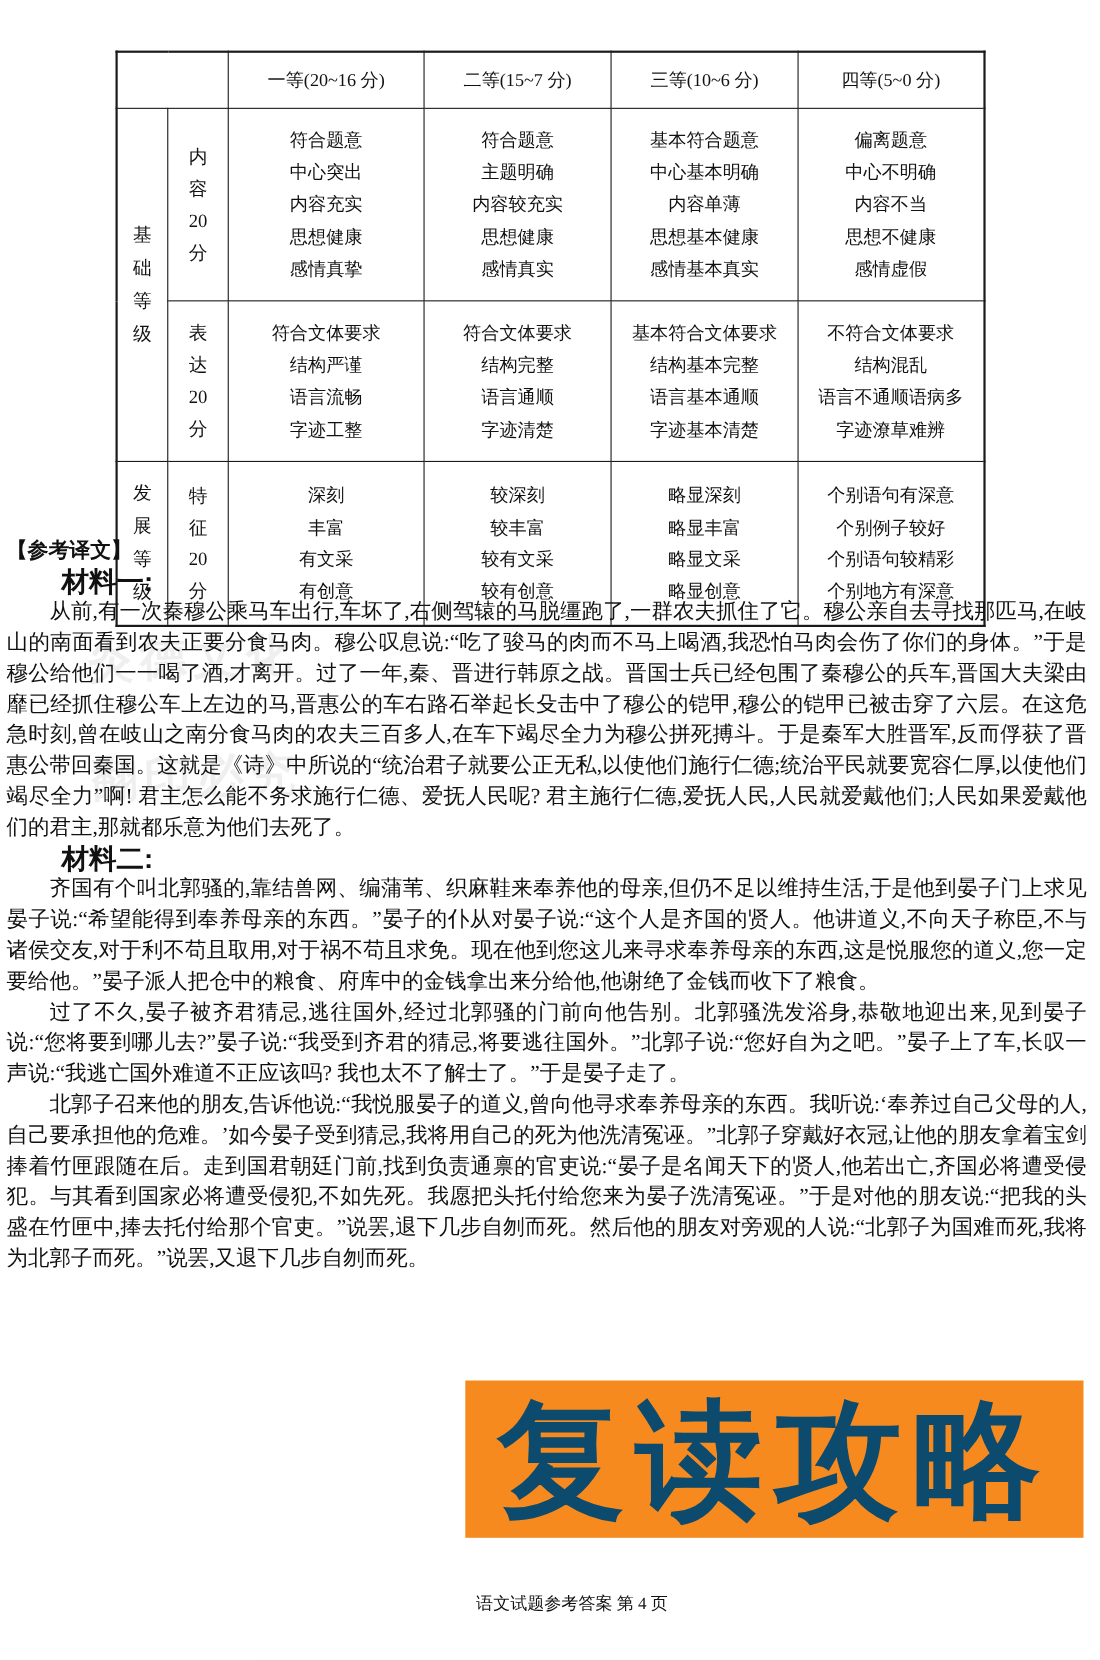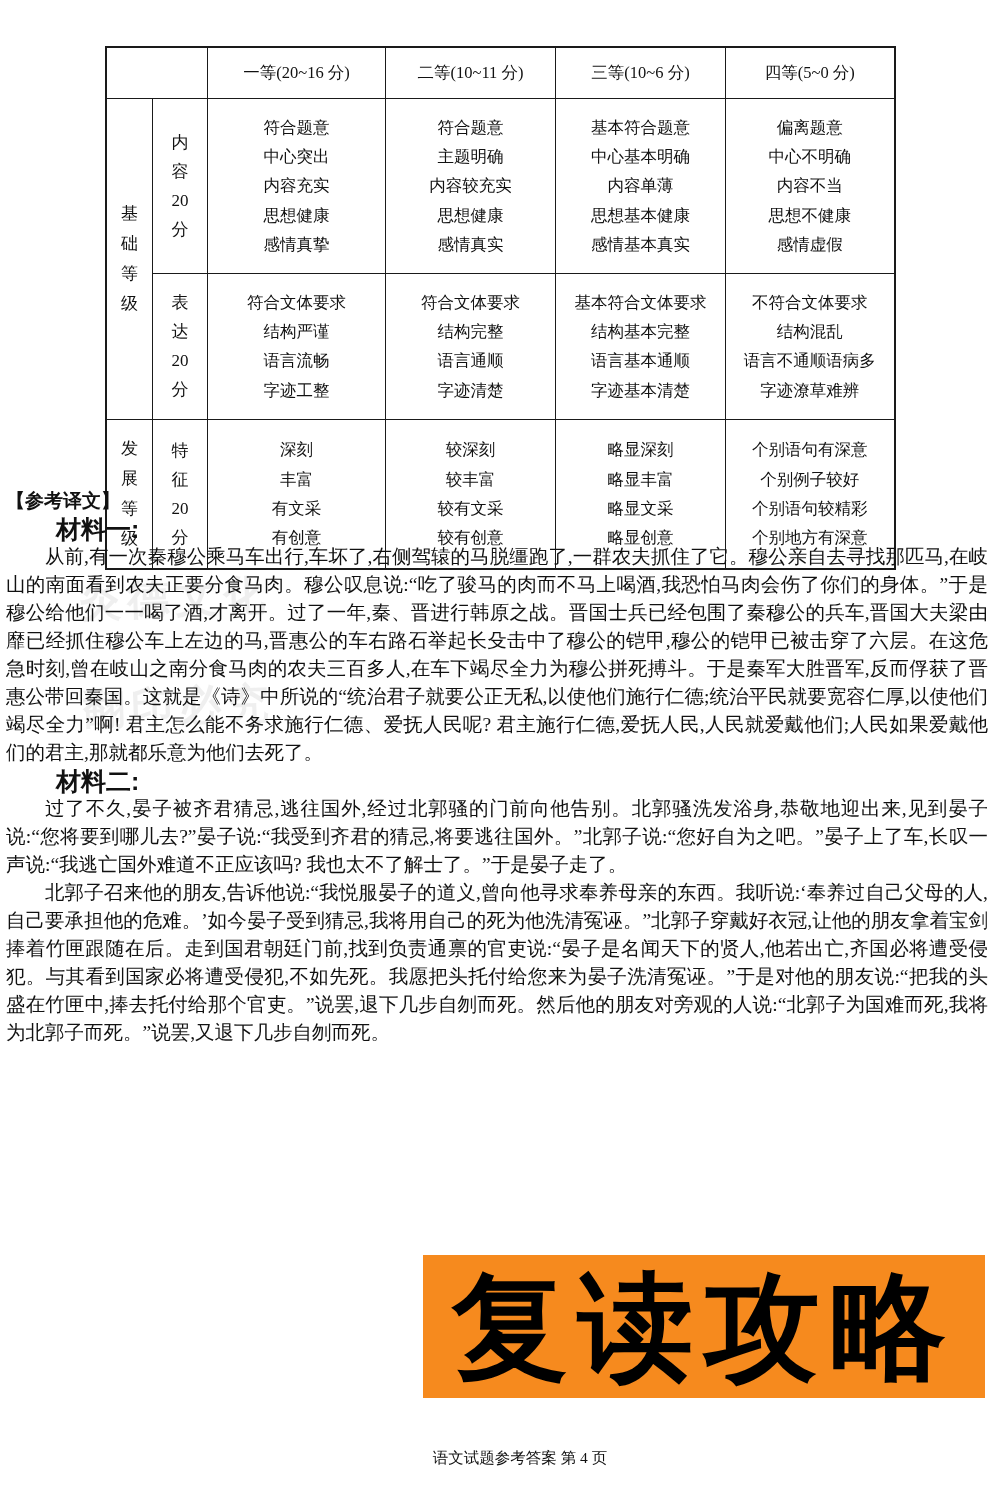--- a/index.html
+++ b/index.html
@@ -65,21 +65,21 @@
   }
   .body-text .mat-label {
     font-weight:bold; text-indent:2em;
     font-family:"Liberation Sans", sans-serif; font-size:25px;
   }
   .body-text p { margin:0; text-indent:2em; }
 
   
   .banner {
     position:absolute; left:423px; top:1255px; width:562px; height:143px;
-    background:#F68A1E; color:#000000;
+    background:#F68A1E; color:#0c4a6e;
     display:flex; align-items:center; justify-content:center;
     font-family:"Liberation Sans", sans-serif; font-weight:bold;
     font-size:116px; letter-spacing:10px; line-height:1;
   }
 
   
   .footer {
     position:absolute; left:0; top:1448px; width:1000px;
     text-align:center; font-size:15.5px;
     transform:translateX(20px);
@@ -97,21 +97,21 @@
         <col class="col-sub">
       <col class="col-d1">
         <col class="col-d2">
         <col class="col-d3">
         <col class="col-d4">
     </colgroup>
     <tbody>
       <tr class="h-row">
         <td colspan="2" class="head-cell"></td>
         <td class="head-cell">一等(20~16 分)</td>
-        <td class="head-cell">二等(10~11 分)</td>
+        <td class="head-cell">二等(15~7 分)</td>
         <td class="head-cell">三等(10~6 分)</td>
         <td class="head-cell">四等(5~0 分)</td>
       </tr>
       <tr class="r-content">
         <td rowspan="2" class="group-label">基
 础
 等
 级</td>
         <td class="sub-label">内容
 20 分</td>
@@ -186,20 +186,21 @@
   <div class="watermark">
     <span class="wm-line">炎德文化</span>
     <span class="wm-line">翻印必究</span>
   </div>
 
   <div class="body-text">
     <div class="sec-title">【参考译文】</div>
     <div class="mat-label">材料一:</div>
     <p>从前,有一次秦穆公乘马车出行,车坏了,右侧驾辕的马脱缰跑了,一群农夫抓住了它。穆公亲自去寻找那匹马,在岐山的南面看到农夫正要分食马肉。穆公叹息说:“吃了骏马的肉而不马上喝酒,我恐怕马肉会伤了你们的身体。”于是穆公给他们一一喝了酒,才离开。过了一年,秦、晋进行韩原之战。晋国士兵已经包围了秦穆公的兵车,晋国大夫梁由靡已经抓住穆公车上左边的马,晋惠公的车右路石举起长殳击中了穆公的铠甲,穆公的铠甲已被击穿了六层。在这危急时刻,曾在岐山之南分食马肉的农夫三百多人,在车下竭尽全力为穆公拼死搏斗。于是秦军大胜晋军,反而俘获了晋惠公带回秦国。这就是《诗》中所说的“统治君子就要公正无私,以使他们施行仁德;统治平民就要宽容仁厚,以使他们竭尽全力”啊! 君主怎么能不务求施行仁德、爱抚人民呢? 君主施行仁德,爱抚人民,人民就爱戴他们;人民如果爱戴他们的君主,那就都乐意为他们去死了。</p>
     <div class="mat-label">材料二:</div>
+    <p>齐国有个叫北郭骚的,靠结兽网、编蒲苇、织麻鞋来奉养他的母亲,但仍不足以维持生活,于是他到晏子门上求见晏子说:“希望能得到奉养母亲的东西。”晏子的仆从对晏子说:“这个人是齐国的贤人。他讲道义,不向天子称臣,不与诸侯交友,对于利不苟且取用,对于祸不苟且求免。现在他到您这儿来寻求奉养母亲的东西,这是悦服您的道义,您一定要给他。”晏子派人把仓中的粮食、府库中的金钱拿出来分给他,他谢绝了金钱而收下了粮食。</p>
     <p>过了不久,晏子被齐君猜忌,逃往国外,经过北郭骚的门前向他告别。北郭骚洗发浴身,恭敬地迎出来,见到晏子说:“您将要到哪儿去?”晏子说:“我受到齐君的猜忌,将要逃往国外。”北郭子说:“您好自为之吧。”晏子上了车,长叹一声说:“我逃亡国外难道不正应该吗? 我也太不了解士了。”于是晏子走了。</p>
     <p>北郭子召来他的朋友,告诉他说:“我悦服晏子的道义,曾向他寻求奉养母亲的东西。我听说:‘奉养过自己父母的人,自己要承担他的危难。’如今晏子受到猜忌,我将用自己的死为他洗清冤诬。”北郭子穿戴好衣冠,让他的朋友拿着宝剑捧着竹匣跟随在后。走到国君朝廷门前,找到负责通禀的官吏说:“晏子是名闻天下的贤人,他若出亡,齐国必将遭受侵犯。与其看到国家必将遭受侵犯,不如先死。我愿把头托付给您来为晏子洗清冤诬。”于是对他的朋友说:“把我的头盛在竹匣中,捧去托付给那个官吏。”说罢,退下几步自刎而死。然后他的朋友对旁观的人说:“北郭子为国难而死,我将为北郭子而死。”说罢,又退下几步自刎而死。</p>
   </div>
 
   <div class="banner">
     <span>复读攻略</span>
   </div>
 
   <div class="footer">语文试题参考答案 第 4 页</div>
 

